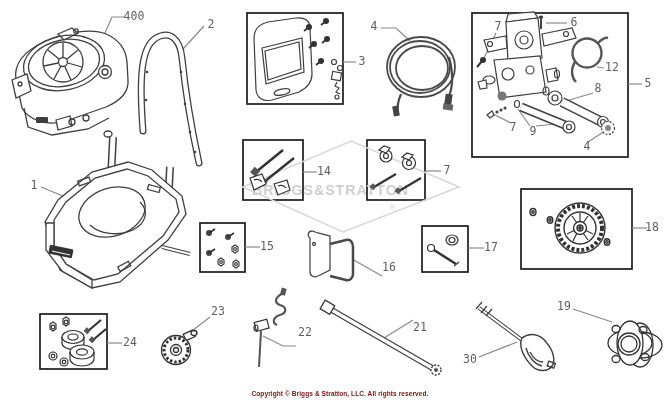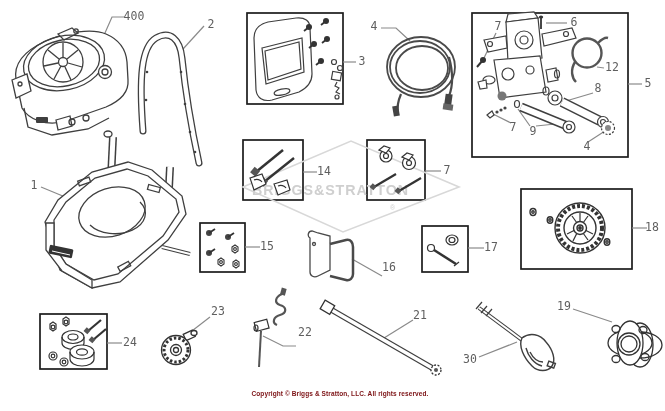--- a/index.html
+++ b/index.html
@@ -397,19 +397,19 @@
   <span class="callout" style="left:587px;top:147px">4</span>
   <span class="callout" style="left:612px;top:68px">12</span>
   <span class="callout" style="left:447px;top:171px">7</span>
   <span class="callout" style="left:324px;top:172px">14</span>
   <span class="callout" style="left:267px;top:247px">15</span>
   <span class="callout" style="left:389px;top:268px">16</span>
   <span class="callout" style="left:491px;top:248px">17</span>
   <span class="callout" style="left:652px;top:228px">18</span>
   <span class="callout" style="left:564px;top:307px">19</span>
   <span class="callout" style="left:470px;top:360px">30</span>
-  <span class="callout" style="left:420px;top:316px">21</span>
+  <span class="callout" style="left:420px;top:328px">21</span>
   <span class="callout" style="left:305px;top:333px">22</span>
   <span class="callout" style="left:218px;top:312px">23</span>
   <span class="callout" style="left:130px;top:343px">24</span>
 
   <div class="copyright">Copyright © Briggs &amp; Stratton, LLC. All rights reserved.</div>
 </div>
 
 </body></html>

